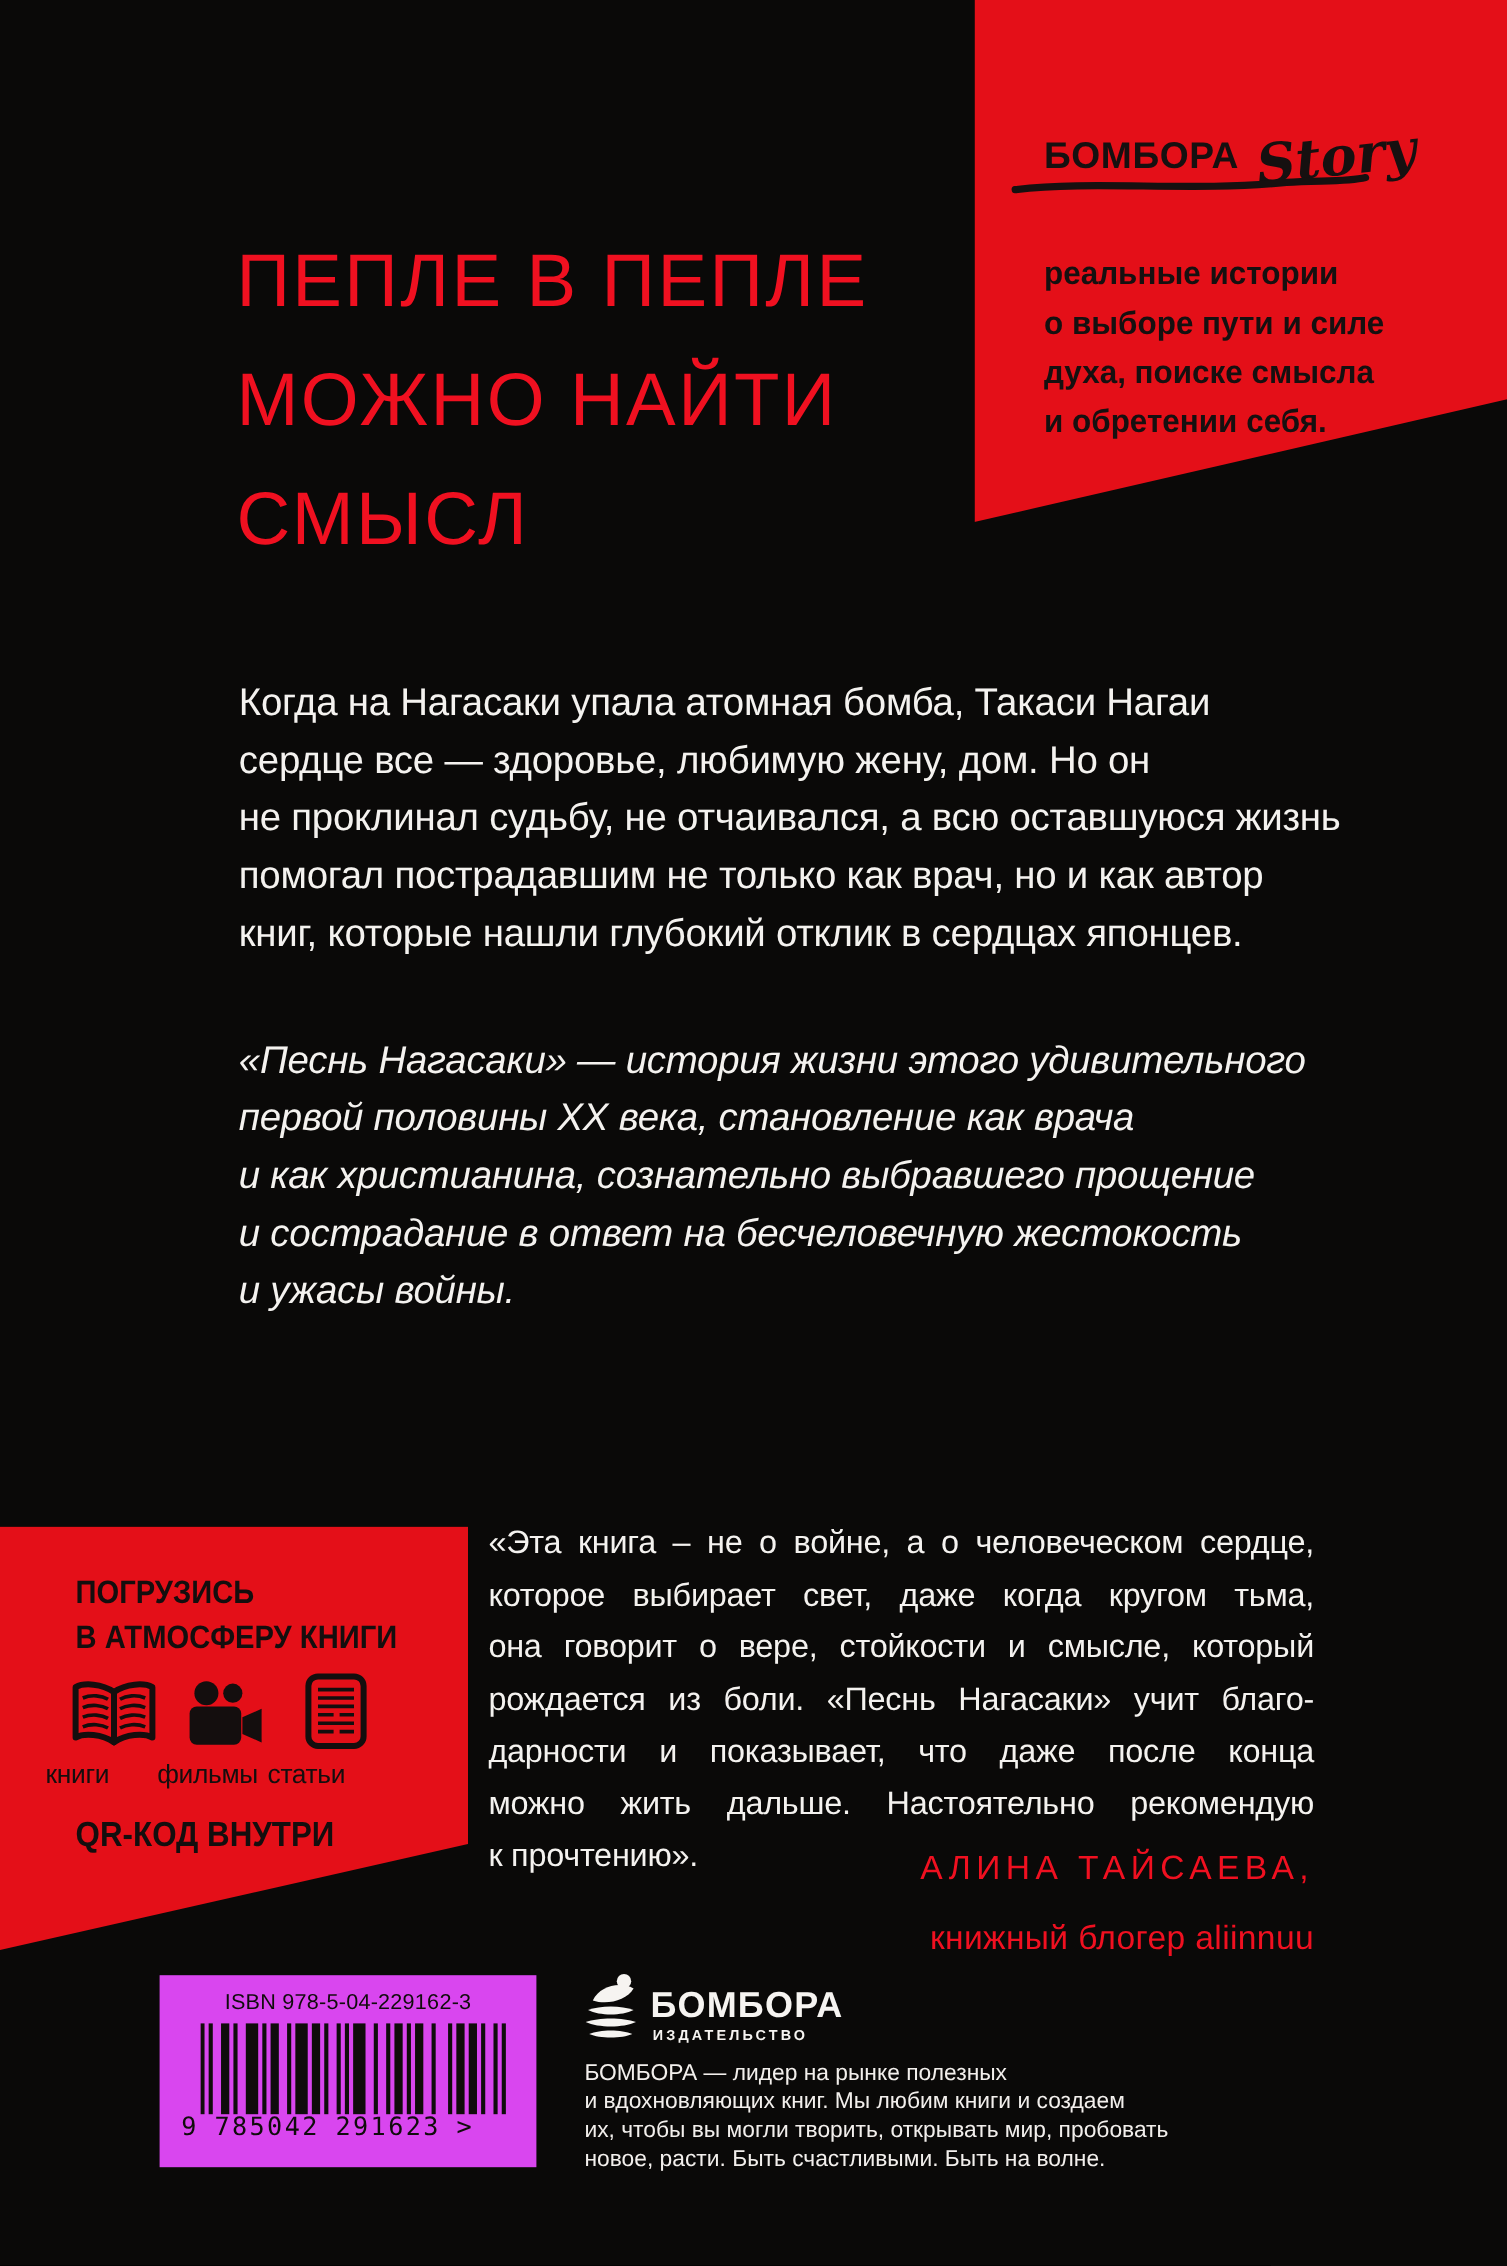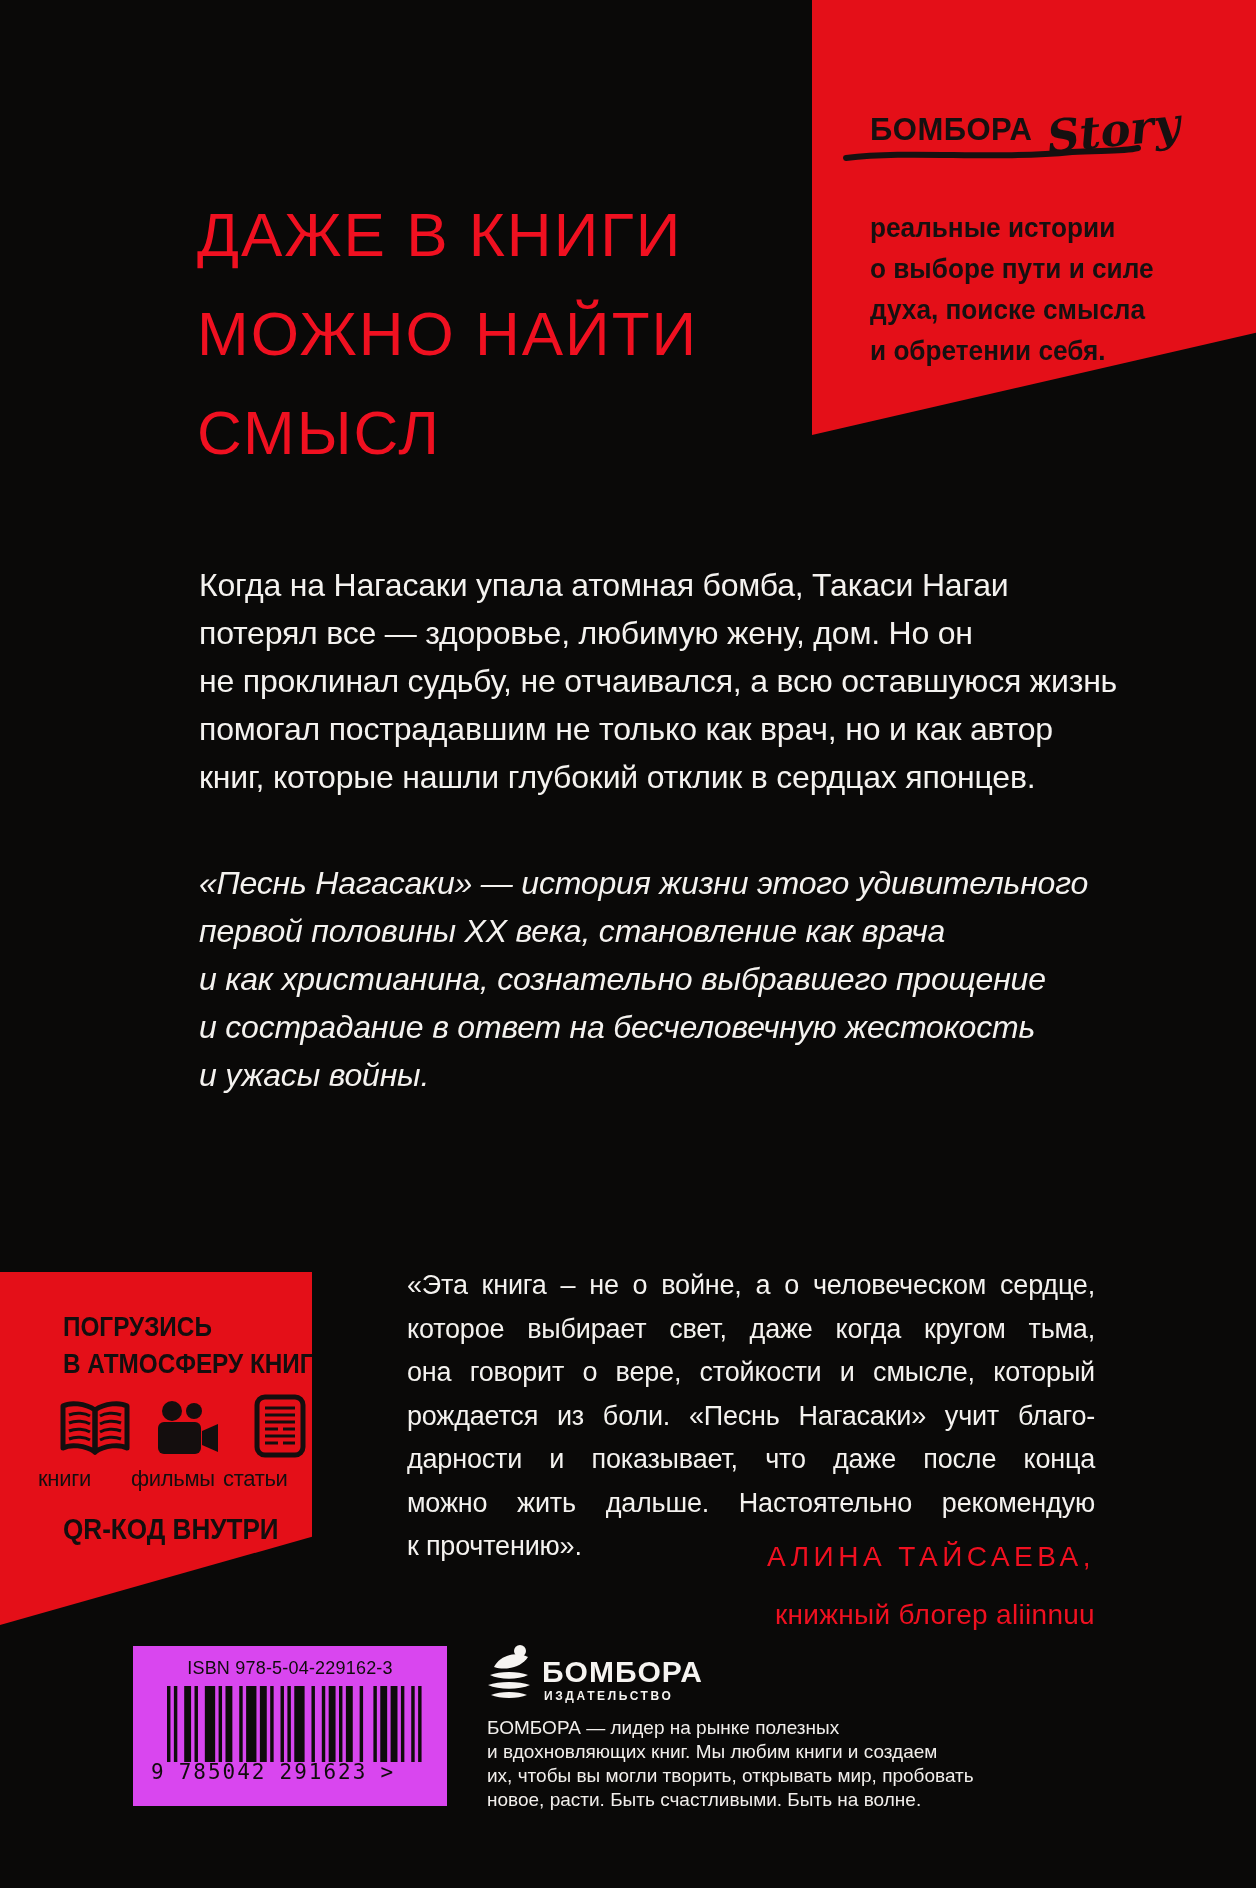--- a/index.html
+++ b/index.html
@@ -31,21 +31,21 @@
     line-height:99px;letter-spacing:2px;white-space:nowrap;
   }
 
   
   .body-par{left:199px;color:#F4F2EF;font-size:32px;font-weight:300;line-height:48px;letter-spacing:-.2px;white-space:nowrap;}
   .par1{top:561px;}
   .par2{top:859px;font-style:italic;}
 
   
   .immerse-badge{
-    left:0;top:1272px;width:312px;height:353px;background:#E40F18;
+    left:0;top:1272px;width:390px;height:353px;background:#E40F18;
     clip-path:polygon(0 0,100% 0,100% 75%,0 100%);color:#140e0e;
   }
   .imm-head{left:63px;font-size:27px;font-weight:700;letter-spacing:0;transform:scaleX(.9);transform-origin:0 0;white-space:nowrap;}
   .imm-head1{top:40px;}
   .imm-head2{top:77px;}
   .imm-item{top:118px;width:94px;height:110px;}
   .imm-item .icon-slot{position:absolute;left:0;right:0;bottom:42px;height:64px;display:flex;align-items:flex-end;justify-content:center;}
   .imm-label{position:absolute;left:-10px;right:-10px;bottom:8px;font-size:22px;font-weight:400;letter-spacing:-.3px;}
   .imm-footer{left:63px;top:241px;font-size:29px;font-weight:700;transform:scaleX(.9);transform-origin:0 0;white-space:nowrap;}
 
@@ -94,28 +94,28 @@
     </div>
     <div class="abs badge-tagline">
       <div>реальные истории</div>
       <div>о выборе пути и силе</div>
       <div>духа, поиске смысла</div>
       <div>и обретении себя.</div>
     </div>
   </div>
 
   <div class="abs cover-title">
-    <div>ДАЖЕ В КНИГИ</div>
+    <div>ПЕПЛЕ В ПЕПЛЕ</div>
     <div>МОЖНО НАЙТИ</div>
     <div>СМЫСЛ</div>
   </div>
 
   <div class="abs body-par par1">
     <div>Когда на Нагасаки упала атомная бомба, Такаси Нагаи</div>
-    <div>потерял все — здоровье, любимую жену, дом. Но он</div>
+    <div>сердце все — здоровье, любимую жену, дом. Но он</div>
     <div>не проклинал судьбу, не отчаивался, а всю оставшуюся жизнь</div>
     <div>помогал пострадавшим не только как врач, но и как автор</div>
     <div>книг, которые нашли глубокий отклик в сердцах японцев.</div>
   </div>
 
   <div class="abs body-par par2">
     <div>«Песнь Нагасаки» — история жизни этого удивительного</div>
     <div>первой половины XX века, становление как врача</div>
     <div>и как христианина, сознательно выбравшего прощение</div>
     <div>и сострадание в ответ на бесчеловечную жестокость</div>

